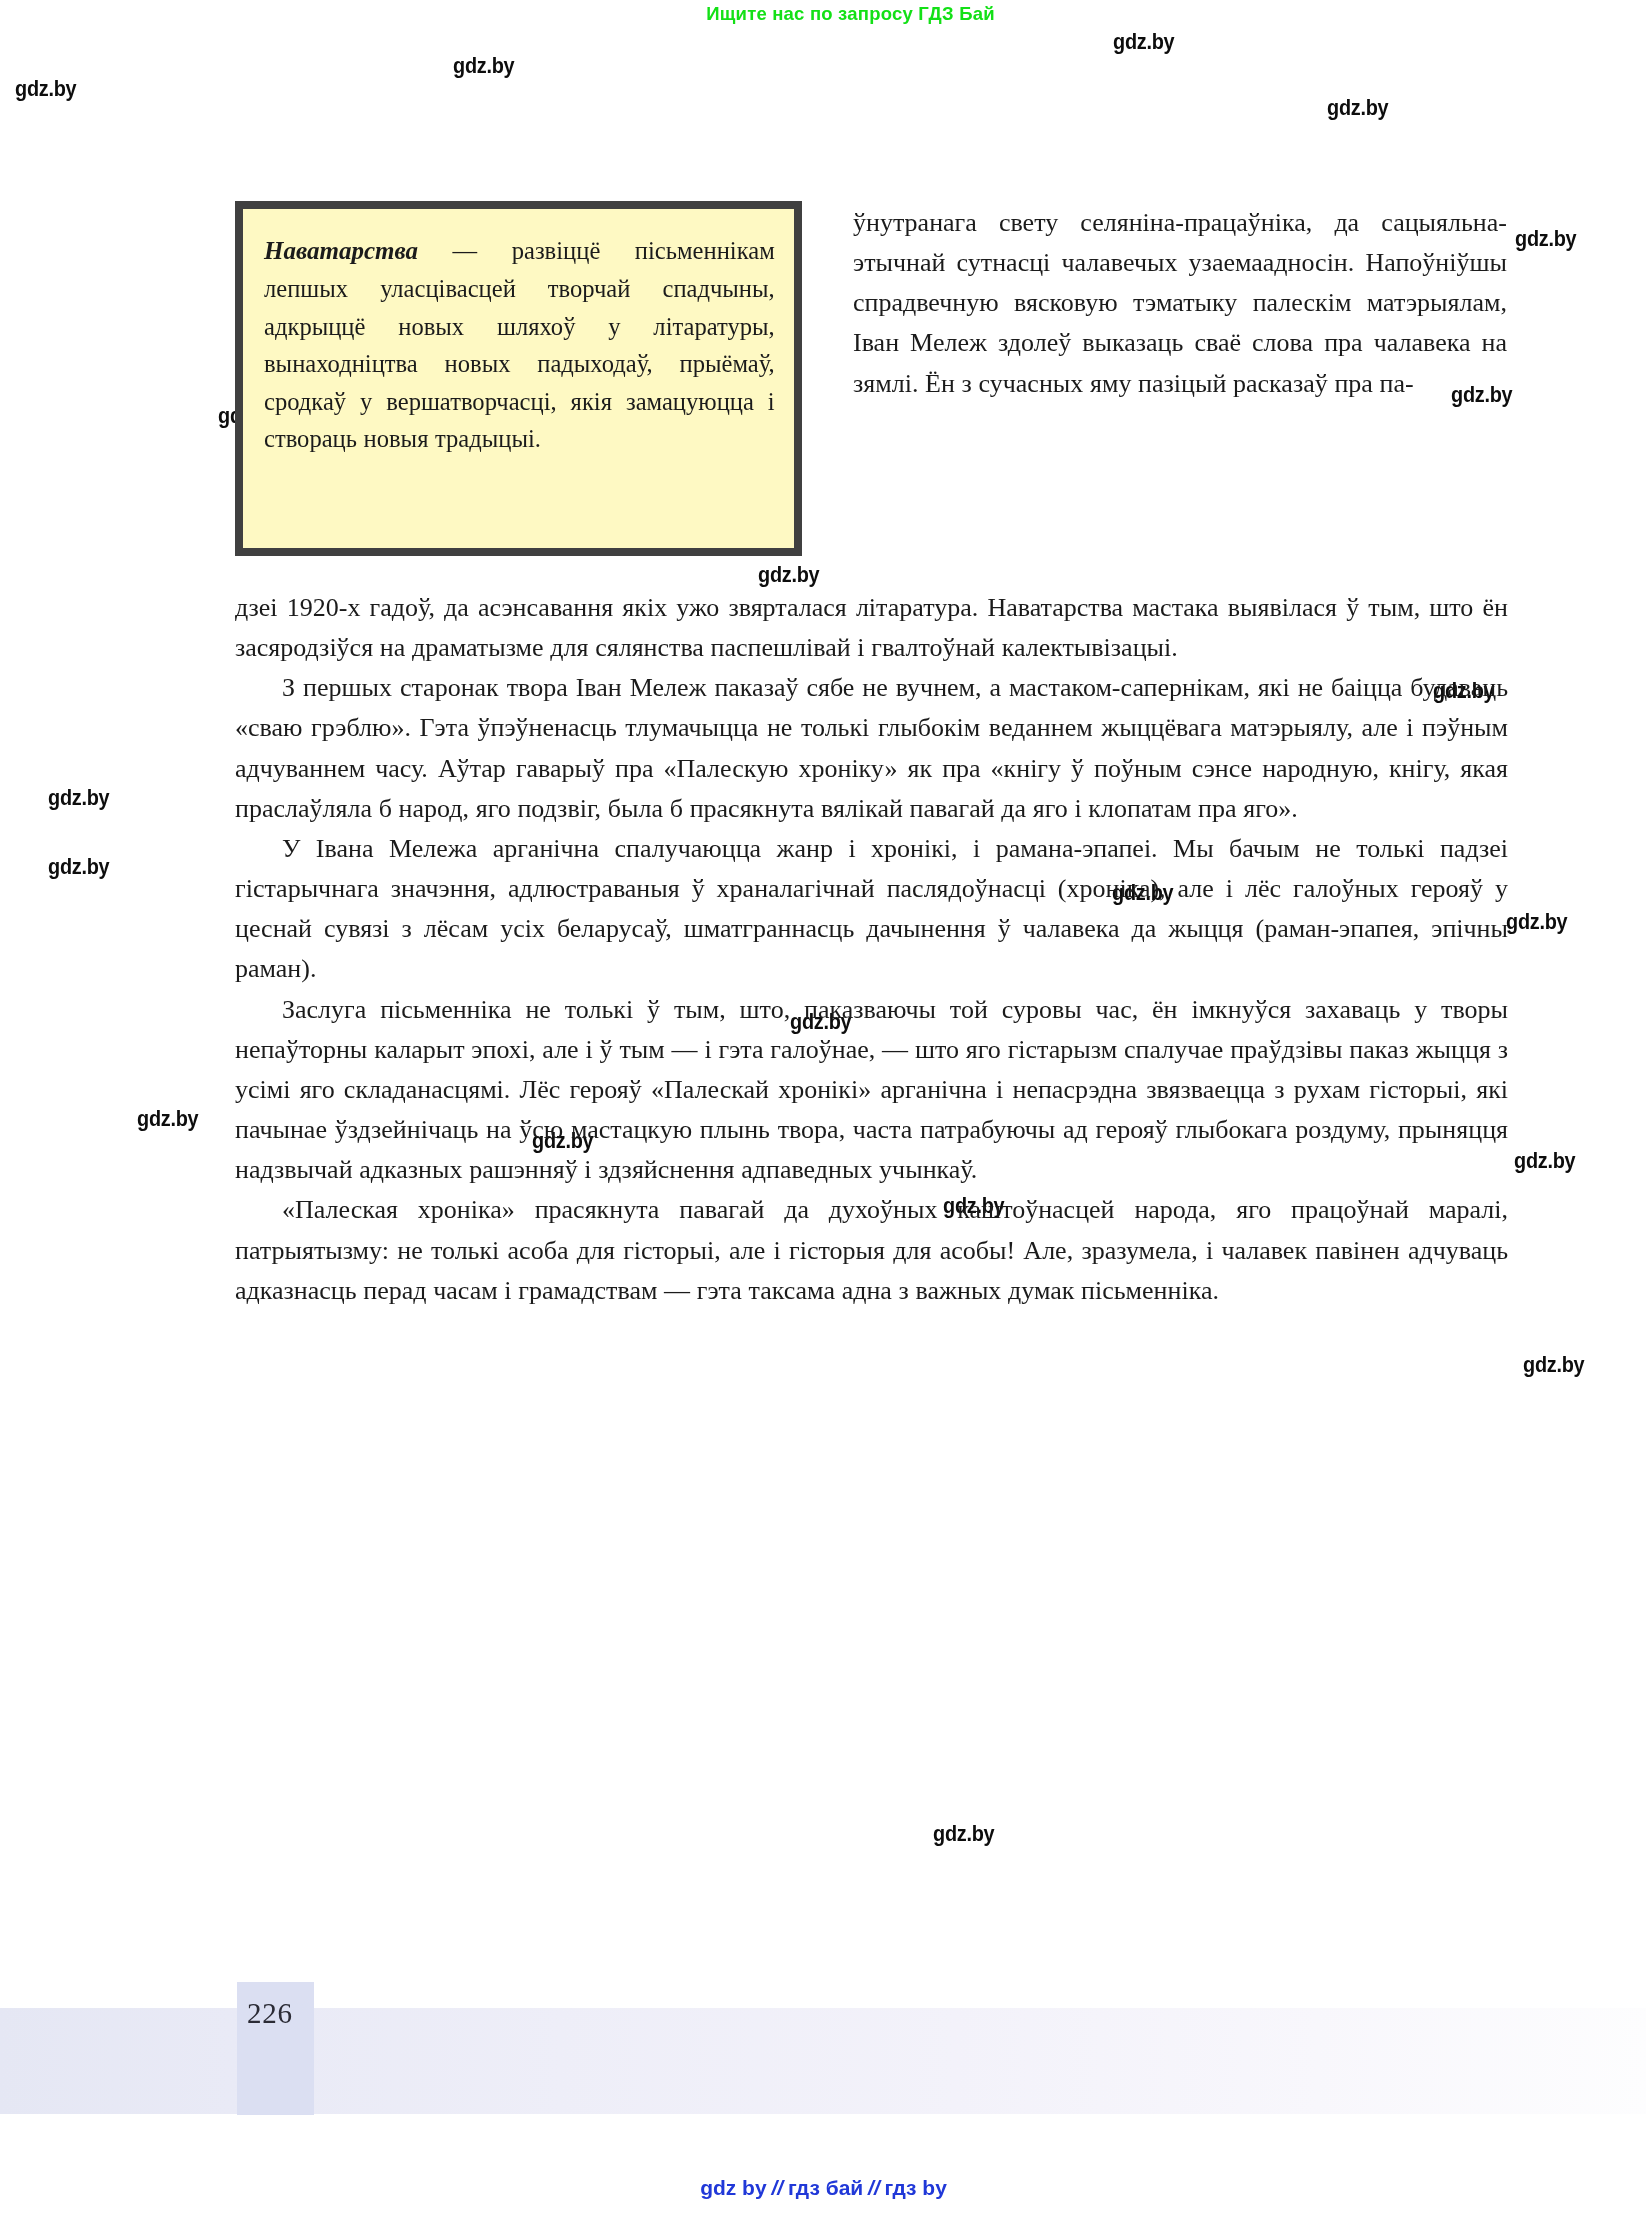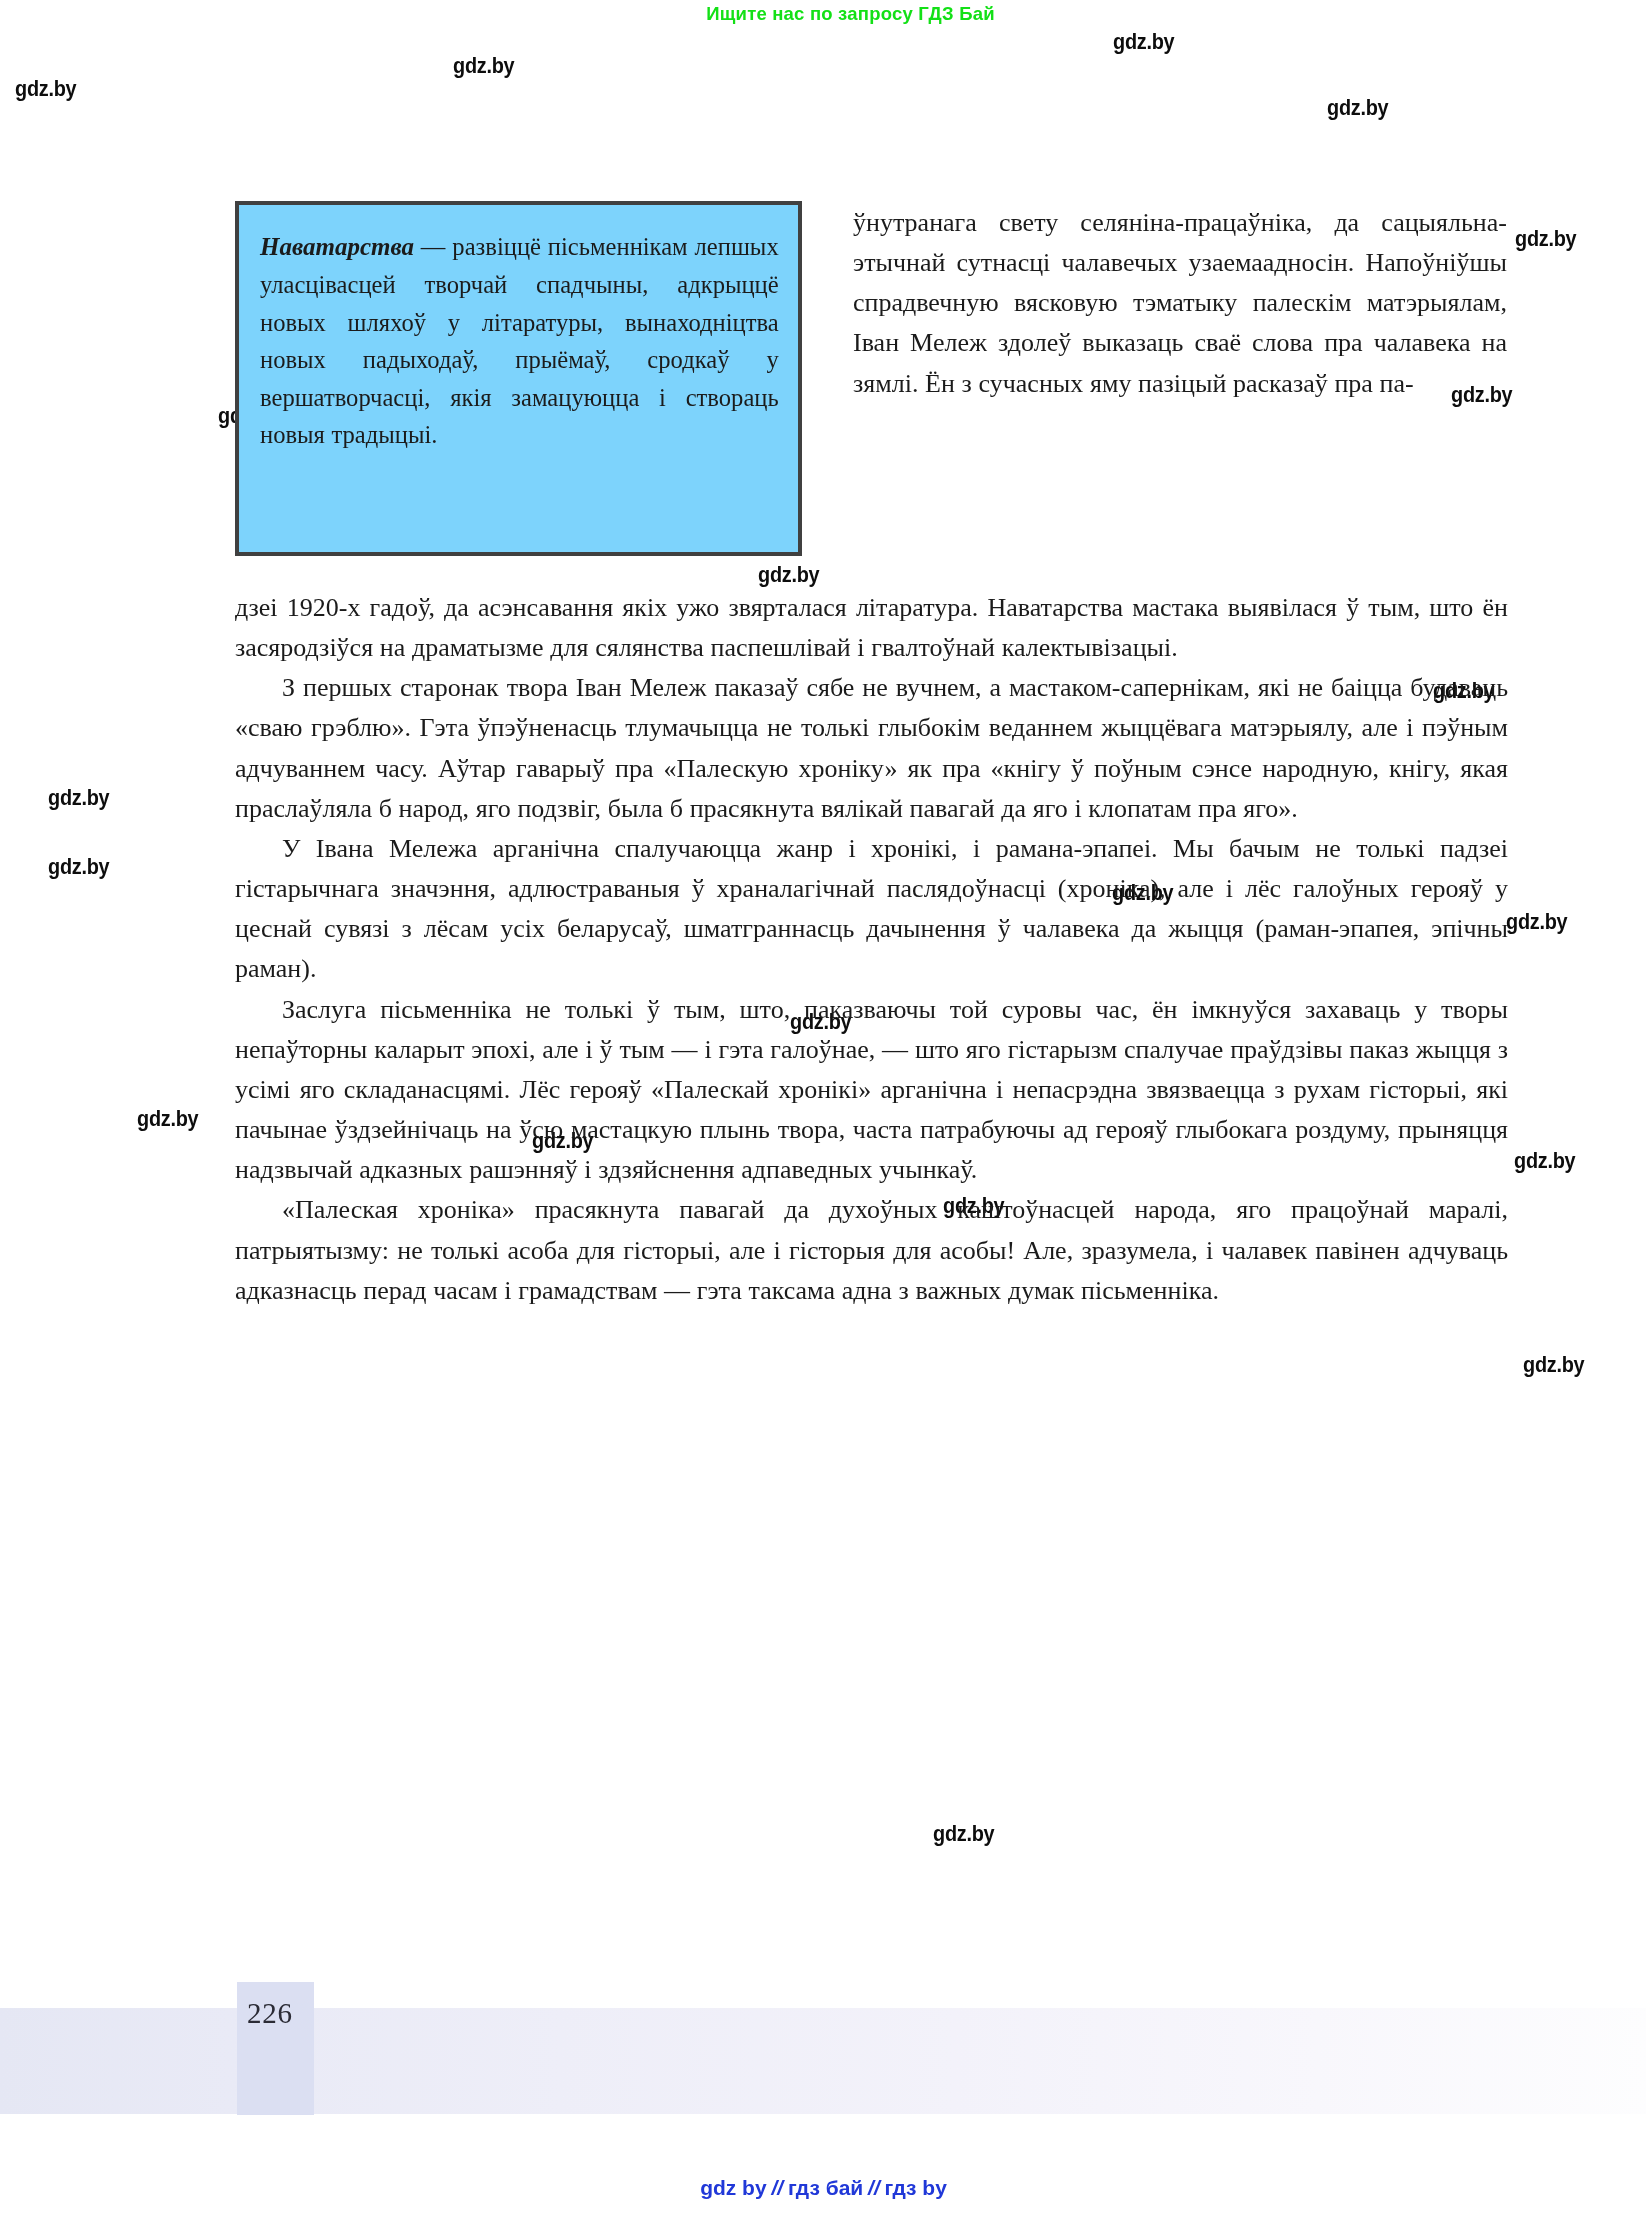--- a/index.html
+++ b/index.html
@@ -49,22 +49,22 @@
   }
 
   
   #definition-box {
     position: absolute;
     left: 235px;
     top: 201px;
     width: 567px;
     height: 355px;
     box-sizing: border-box;
-    background: #7dd3fc;
-    border: 4px solid #404040;
+    background: #fef9c3;
+    border: 8px solid #404040;
     padding: 23.4px 19.3px 8px 21px;
   }
   #definition-text {
     font-size: 24.6px;
     line-height: 1.52;
     text-align: justify;
     text-justify: inter-word;
     hyphens: manual;
     word-spacing: 0.4px;
   }

